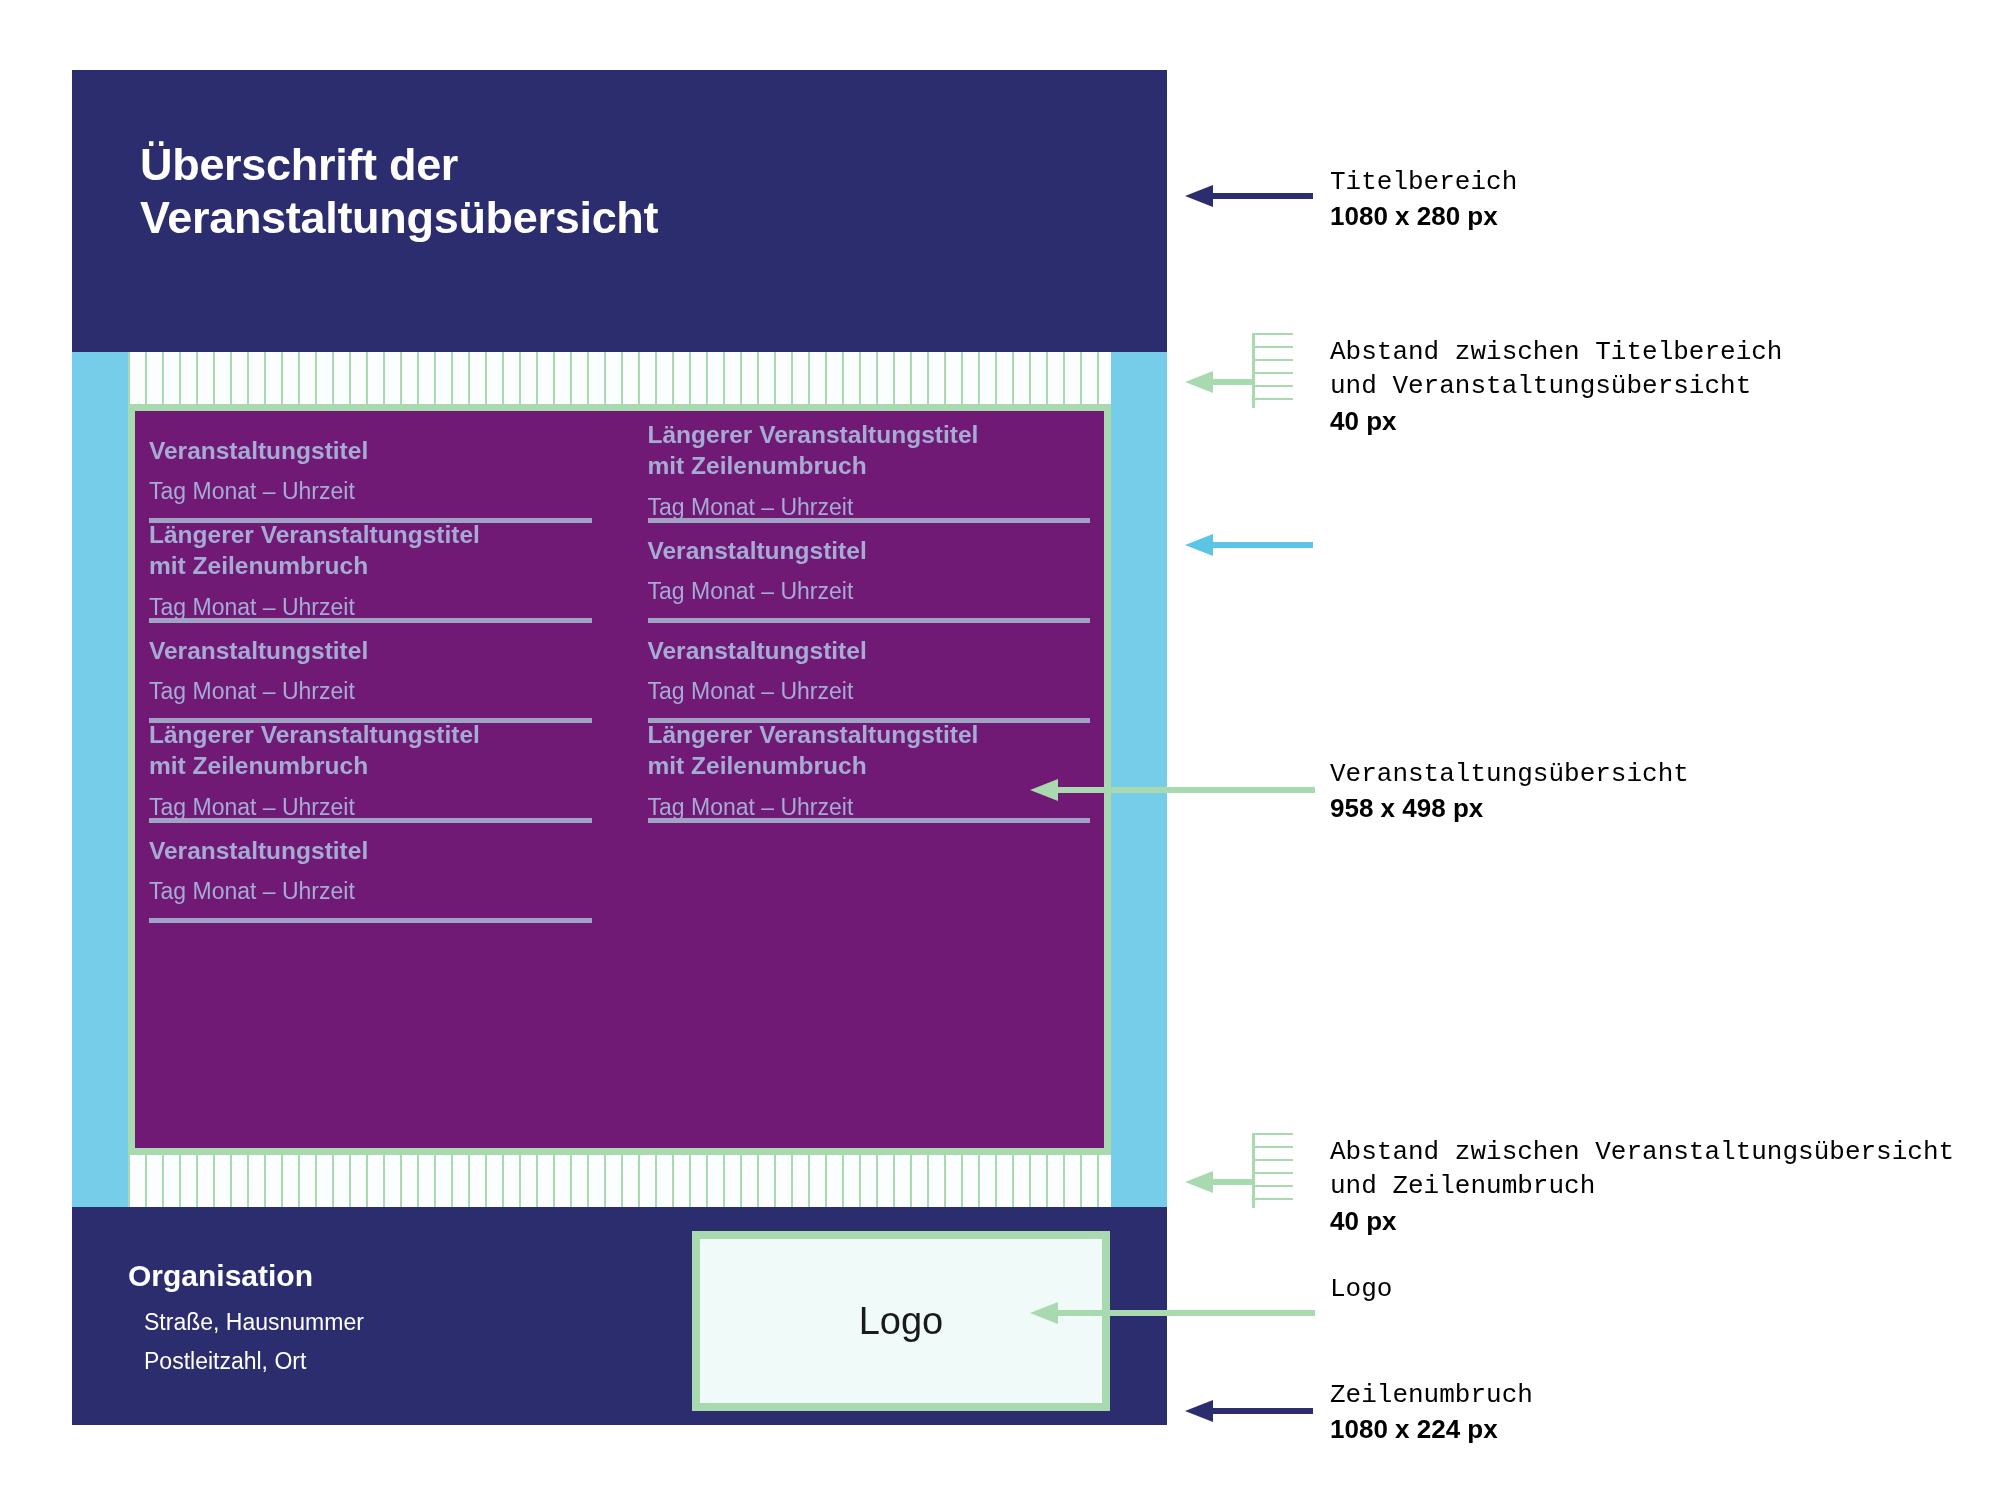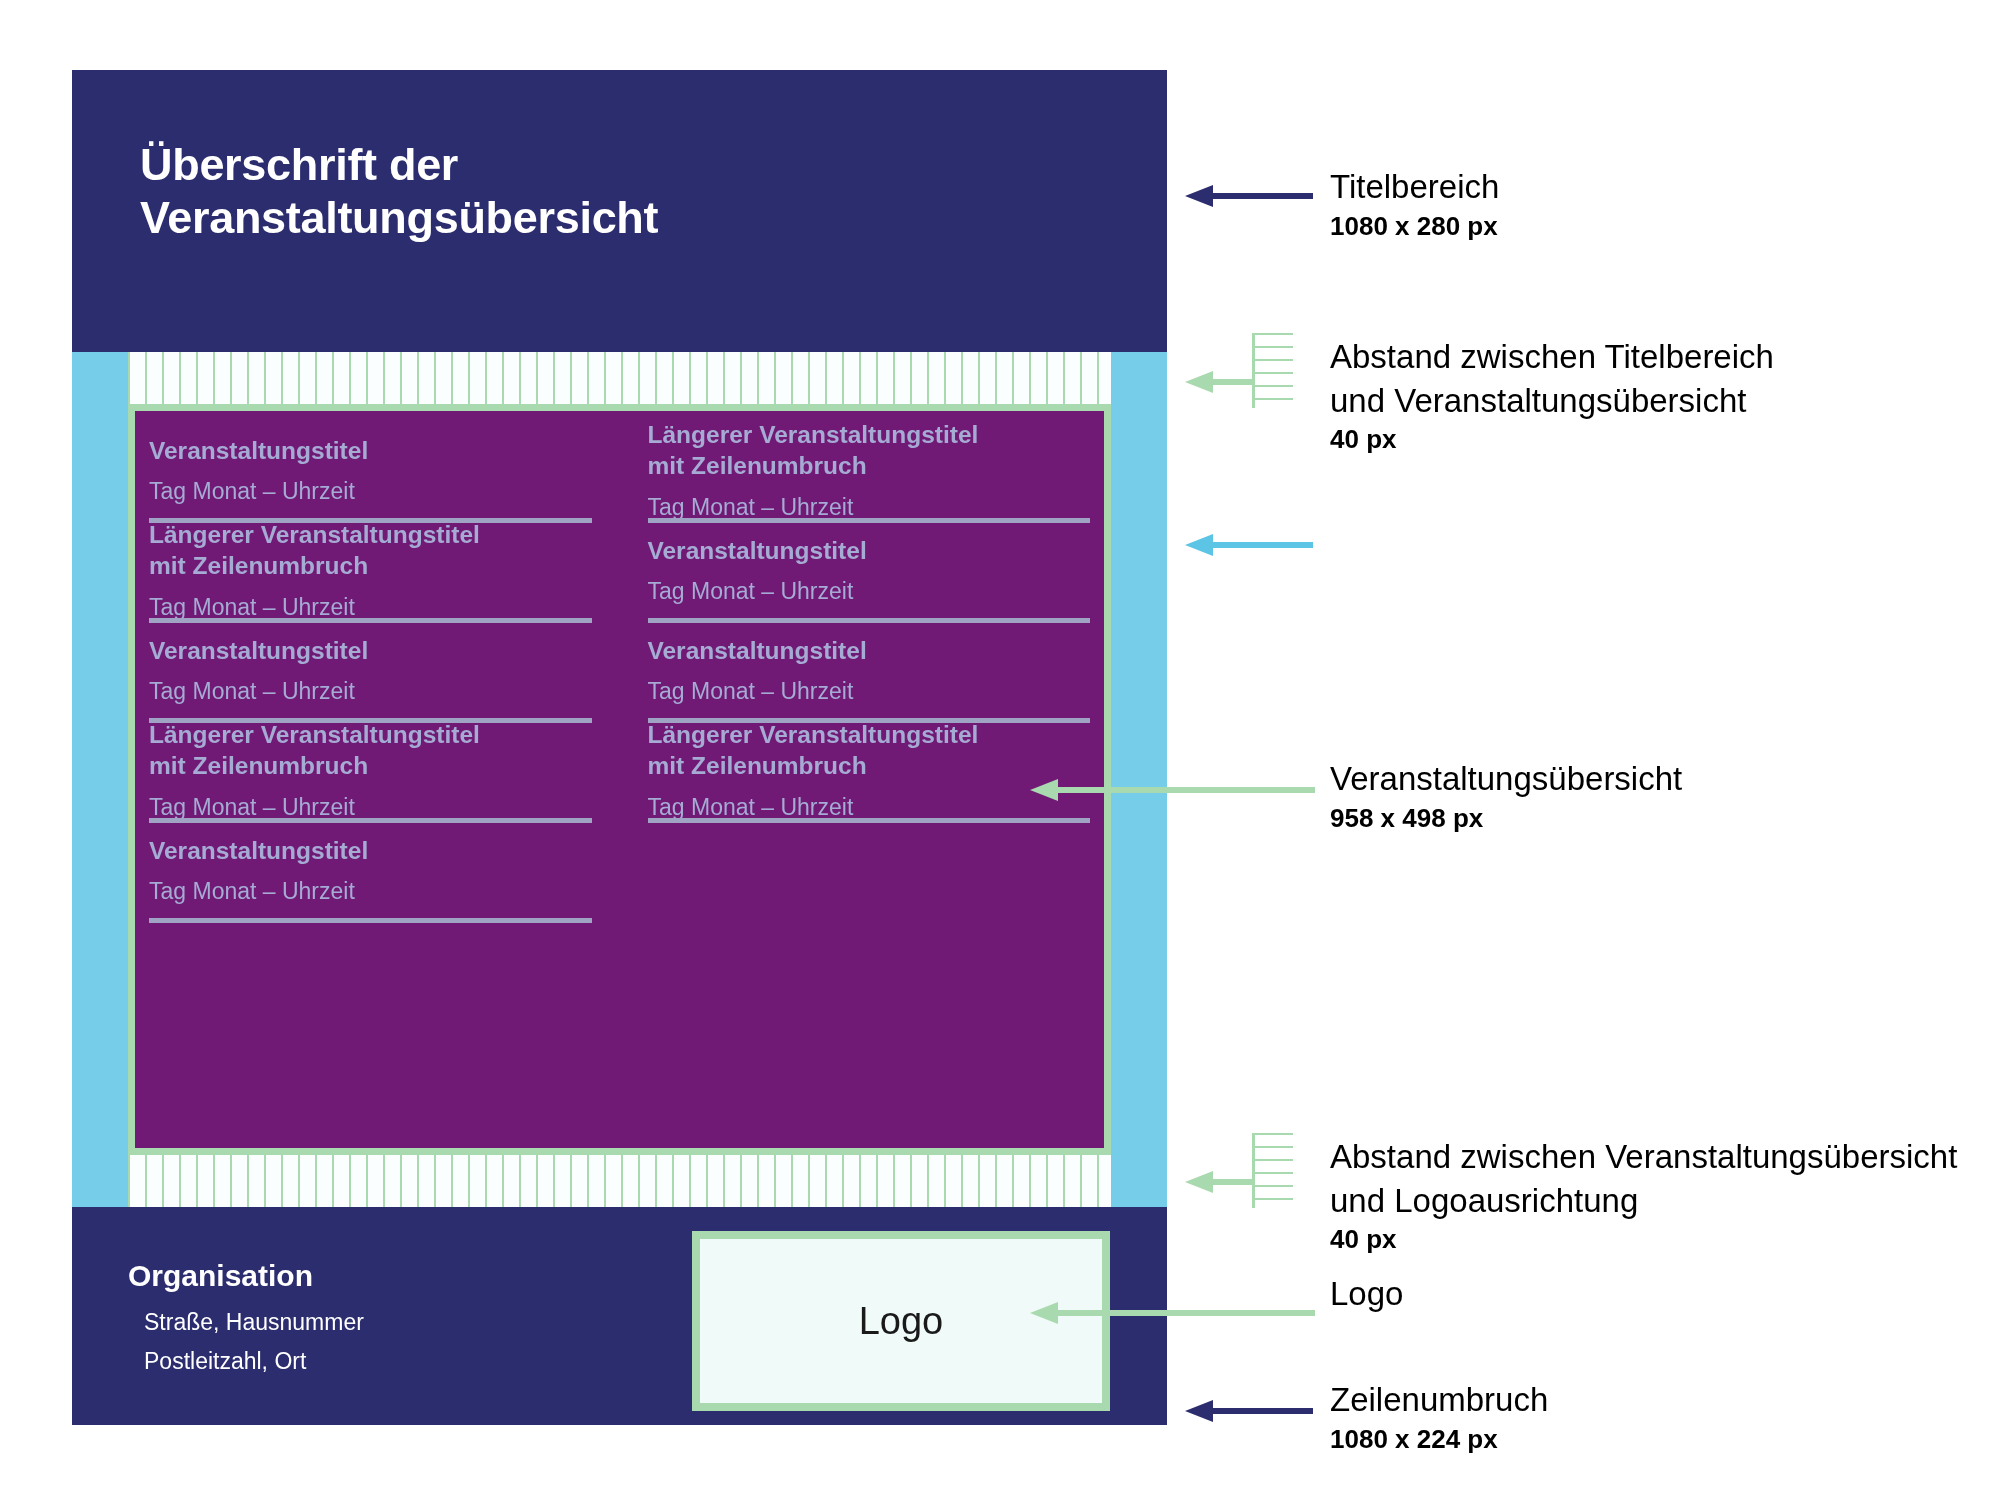--- a/index.html
+++ b/index.html
@@ -93,21 +93,21 @@
   .addr{font-weight:normal;font-size:23px;margin:0 0 12px 16px;}
   .logo-box{
     position:absolute;left:620px;top:24px;width:418px;height:180px;
     box-sizing:border-box;
     border:8px solid #a9d9ae;
     background:#f0fbf9;
     display:flex;align-items:center;justify-content:center;
   }
   .logo-text{font-size:38px;color:#1a1a1a;font-weight:normal;}
   .ann-text{position:absolute;color:#000000;}
-  .ann-l1{font-size:33px;font-weight:normal;line-height:1.32;white-space:pre-line;}
+  .ann-l1{font-size:26px;font-weight:normal;line-height:1.32;white-space:pre-line;font-family:Liberation Mono, monospace;}
   .ann-l2{font-size:26px;font-weight:bold;line-height:1.32;white-space:pre-line;}
 
   .arrow{position:absolute;height:22px;}
   .arrow .shaft{position:absolute;left:26px;top:8px;height:6px;}
   .arrow .head{
     position:absolute;left:0;top:0;width:0;height:0;
     border-top:11px solid transparent;border-bottom:11px solid transparent;
   }
   .arrow.navy .shaft{background:#2b2d6e;}
   .arrow.navy .head{border-right:28px solid #2b2d6e;}
@@ -249,21 +249,21 @@
     <div class="ann-l2">958 x 498 px</div>
   </div>
 
   <div class="comb" style="left:1252px;top:1133px;height:75px;"></div>
   <div class="arrow green" style="left:1185px;top:1171px;width:70px;">
     <div class="head"></div>
     <div class="shaft" style="width:44px;"></div>
   </div>
   <div class="ann-text" style="left:1330px;top:1135px;">
     <div class="ann-l1">Abstand zwischen Veranstaltungsübersicht
-und Logoausrichtung</div>
+und Zeilenumbruch</div>
     <div class="ann-l2">40 px</div>
   </div>
 
   <div class="arrow green" style="left:1030px;top:1302px;width:285px;">
     <div class="head"></div>
     <div class="shaft" style="width:259px;"></div>
   </div>
   <div class="ann-text" style="left:1330px;top:1272px;">
     <div class="ann-l1">Logo</div>
   </div>

